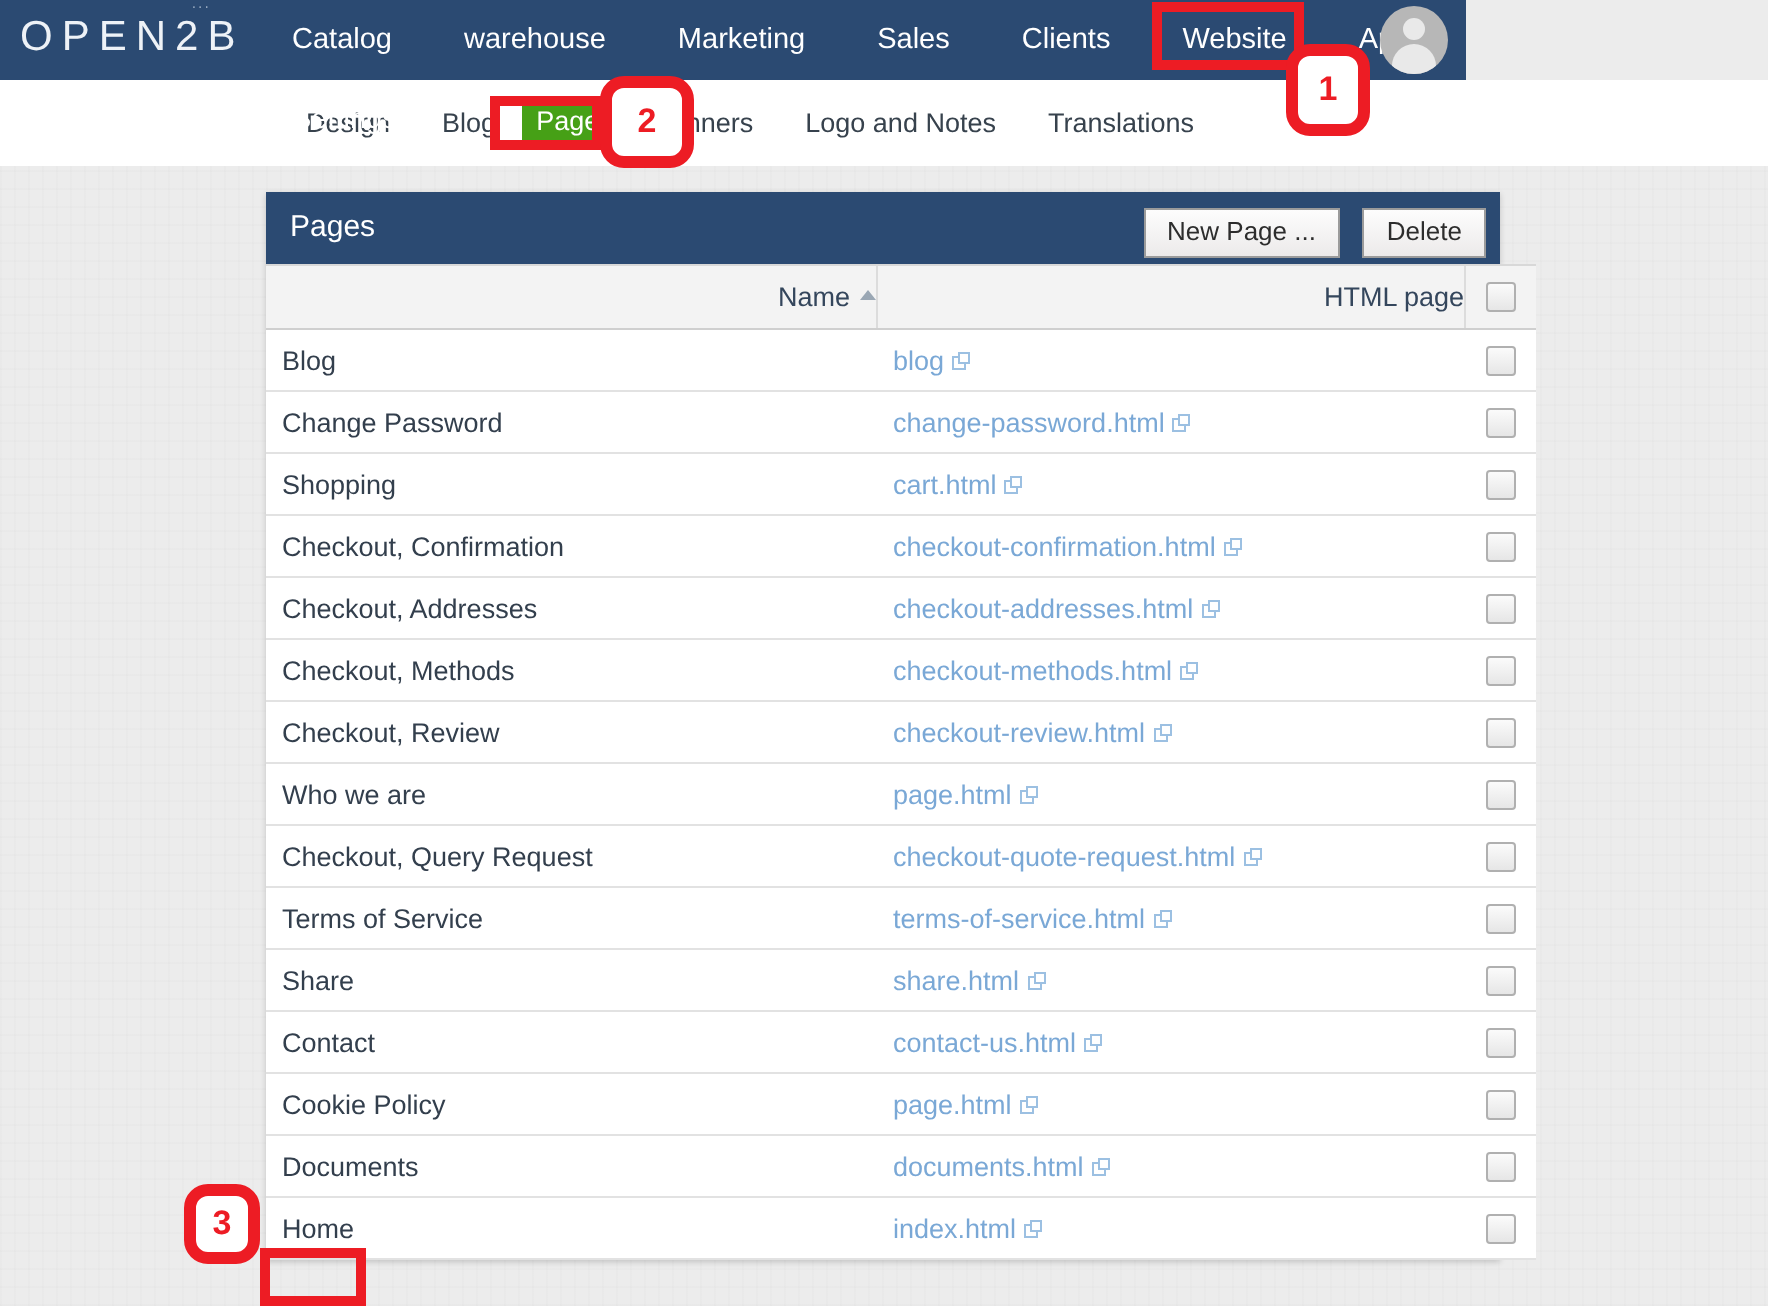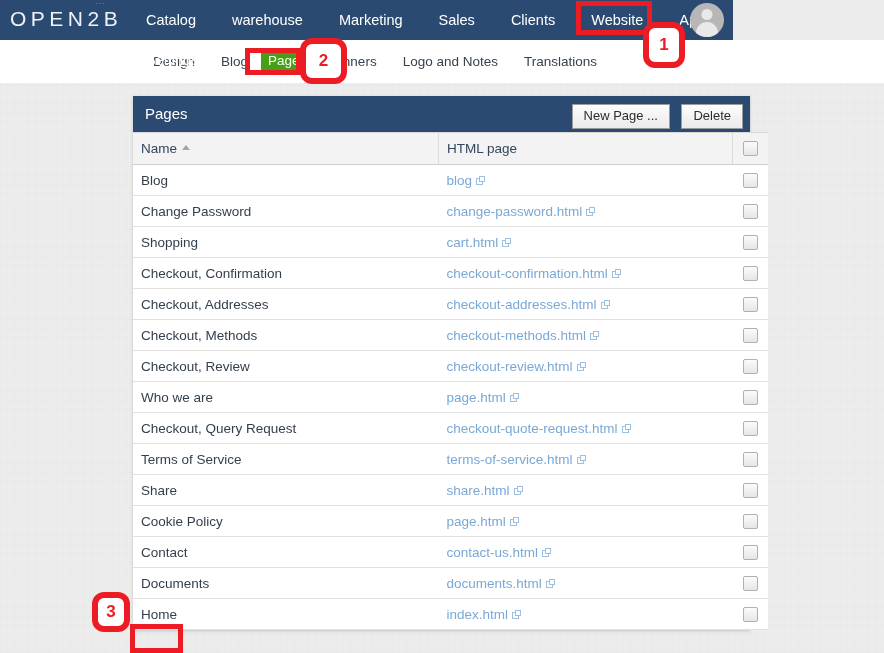--- a/index.html
+++ b/index.html
@@ -154,21 +154,21 @@
     table-layout: fixed;
     background: #ffffff;
   }
   table.pages th {
     background: #f3f3f3;
     border-bottom: 1px solid #cfcfcf;
     border-top: 1px solid #d8d8d8;
     font-weight: normal;
     font-size: 13.5px;
     color: #34465c;
-    text-align: left;
+    text-align: right;
     padding: 5px 0 6px 8px;
     height: 20px;
   }
   table.pages th.c-name  { width: 297px; }
   table.pages th.c-html  { width: 285px; border-left: 1px solid #dcdcdc; margin-top: 12px; }
   table.pages th.c-check { width: 35px; border-left: 1px solid #dcdcdc; text-align: center; padding-left: 0; }
 
   table.pages td {
     border-bottom: 1px solid #e2e2e2;
     font-size: 13.5px;
@@ -340,27 +340,27 @@
           <td>Terms of Service</td>
           <td><a href="#">terms-of-service.html</a><span class="ext"><i class="b1"></i><i class="b2"></i></span></td>
           <td class="c-check"><span class="cb"></span></td>
         </tr>
         <tr>
           <td>Share</td>
           <td><a href="#">share.html</a><span class="ext"><i class="b1"></i><i class="b2"></i></span></td>
           <td class="c-check"><span class="cb"></span></td>
         </tr>
         <tr>
+          <td>Contact</td>
+          <td><a href="#">contact-us.html</a><span class="ext"><i class="b1"></i><i class="b2"></i></span></td>
+          <td class="c-check"><span class="cb"></span></td>
+        </tr>
+        <tr>
           <td>Cookie Policy</td>
           <td><a href="#">page.html</a><span class="ext"><i class="b1"></i><i class="b2"></i></span></td>
-          <td class="c-check"><span class="cb"></span></td>
-        </tr>
-        <tr>
-          <td>Contact</td>
-          <td><a href="#">contact-us.html</a><span class="ext"><i class="b1"></i><i class="b2"></i></span></td>
           <td class="c-check"><span class="cb"></span></td>
         </tr>
         <tr>
           <td>Documents</td>
           <td><a href="#">documents.html</a><span class="ext"><i class="b1"></i><i class="b2"></i></span></td>
           <td class="c-check"><span class="cb"></span></td>
         </tr>
         <tr>
           <td>Home</td>
           <td><a href="#">index.html</a><span class="ext"><i class="b1"></i><i class="b2"></i></span></td>

